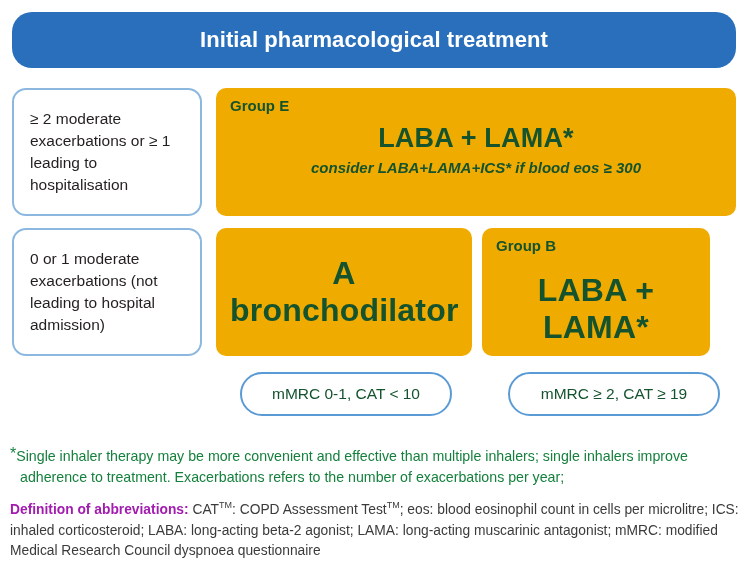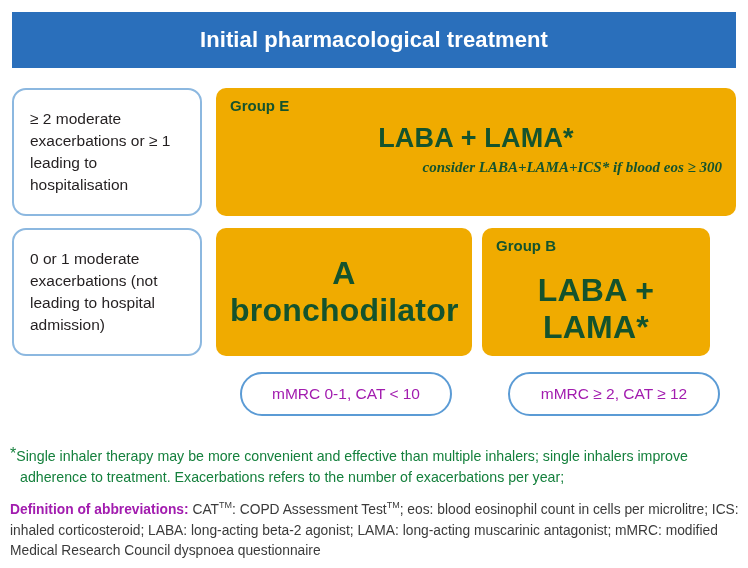--- a/index.html
+++ b/index.html
@@ -22,20 +22,21 @@
     position: absolute;
     left: 12px;
     top: 12px;
     width: 724px;
     height: 56px;
     background: #2a6fbb;
     display: flex;
     align-items: center;
     justify-content: center;
     box-sizing: border-box;
+    border-radius: 20px;
   }
   .header-title {
     color: #ffffff;
     font-size: 22px;
     font-weight: bold;
     letter-spacing: 0.1px;
   }
 
   
   .criteria-box {
@@ -94,41 +95,40 @@
     font-size: 32px;
     font-weight: bold;
     text-align: center;
     letter-spacing: 0.2px;
   }
   .group-e .group-main { margin-top: 8px; font-size: 27px; }
   .group-sub {
     font-size: 15px;
     font-style: italic;
     font-weight: bold;
-    text-align: right;
+    text-align: center;
     margin-top: 5px;
-    font-family: Liberation Serif, serif;
   }
   .group-a .group-main,
   .group-b .group-main { margin-top: 17px; }
 
   
   .pill {
     position: absolute;
     top: 372px;
     height: 44px;
     border: 2px solid #5b9bd5;
     border-radius: 22px;
     background: #ffffff;
     box-sizing: border-box;
     display: flex;
     align-items: center;
     justify-content: center;
     font-size: 15.5px;
-    color: #a21caf;
+    color: #14532d;
   }
   .pill.left { left: 240px; width: 212px; }
   .pill.right { left: 508px; width: 212px; }
 
   
   .footnote {
     position: absolute;
     left: 10px;
     top: 446px;
     width: 730px;
@@ -186,21 +186,21 @@
 
 <div class="group-box group-b">
   <div class="group-label">Group B</div>
   <div class="group-main">LABA + LAMA*</div>
 </div>
 
 <div class="pill left">
   <span>mMRC 0-1, CAT &lt; 10</span>
 </div>
 <div class="pill right">
-  <span>mMRC ≥ 2, CAT ≥ 12</span>
+  <span>mMRC ≥ 2, CAT ≥ 19</span>
 </div>
 
 <div class="footnote">
   <span class="footnote-indent">
     <span class="star">*</span><span>Single inhaler therapy may be more convenient and effective than multiple inhalers; single inhalers improve adherence to treatment. Exacerbations refers to the number of exacerbations per year;</span>
   </span>
 </div>
 
 <div class="definitions">
   <b>Definition of abbreviations:</b>

